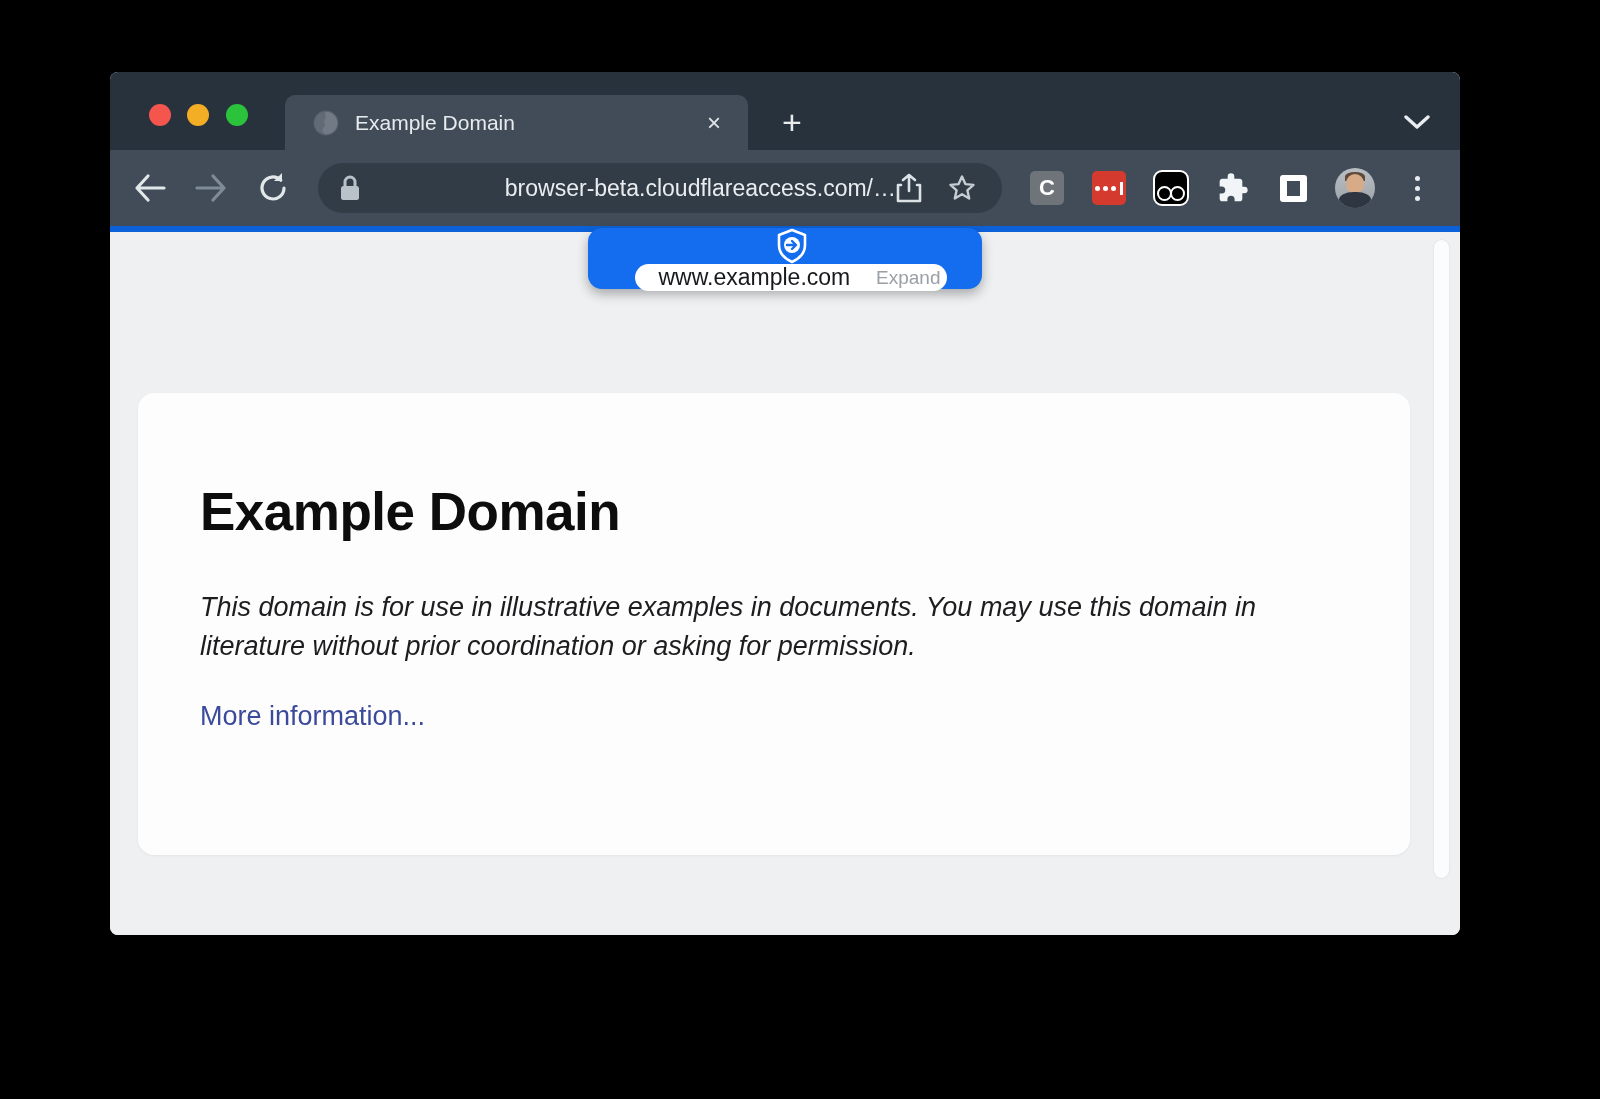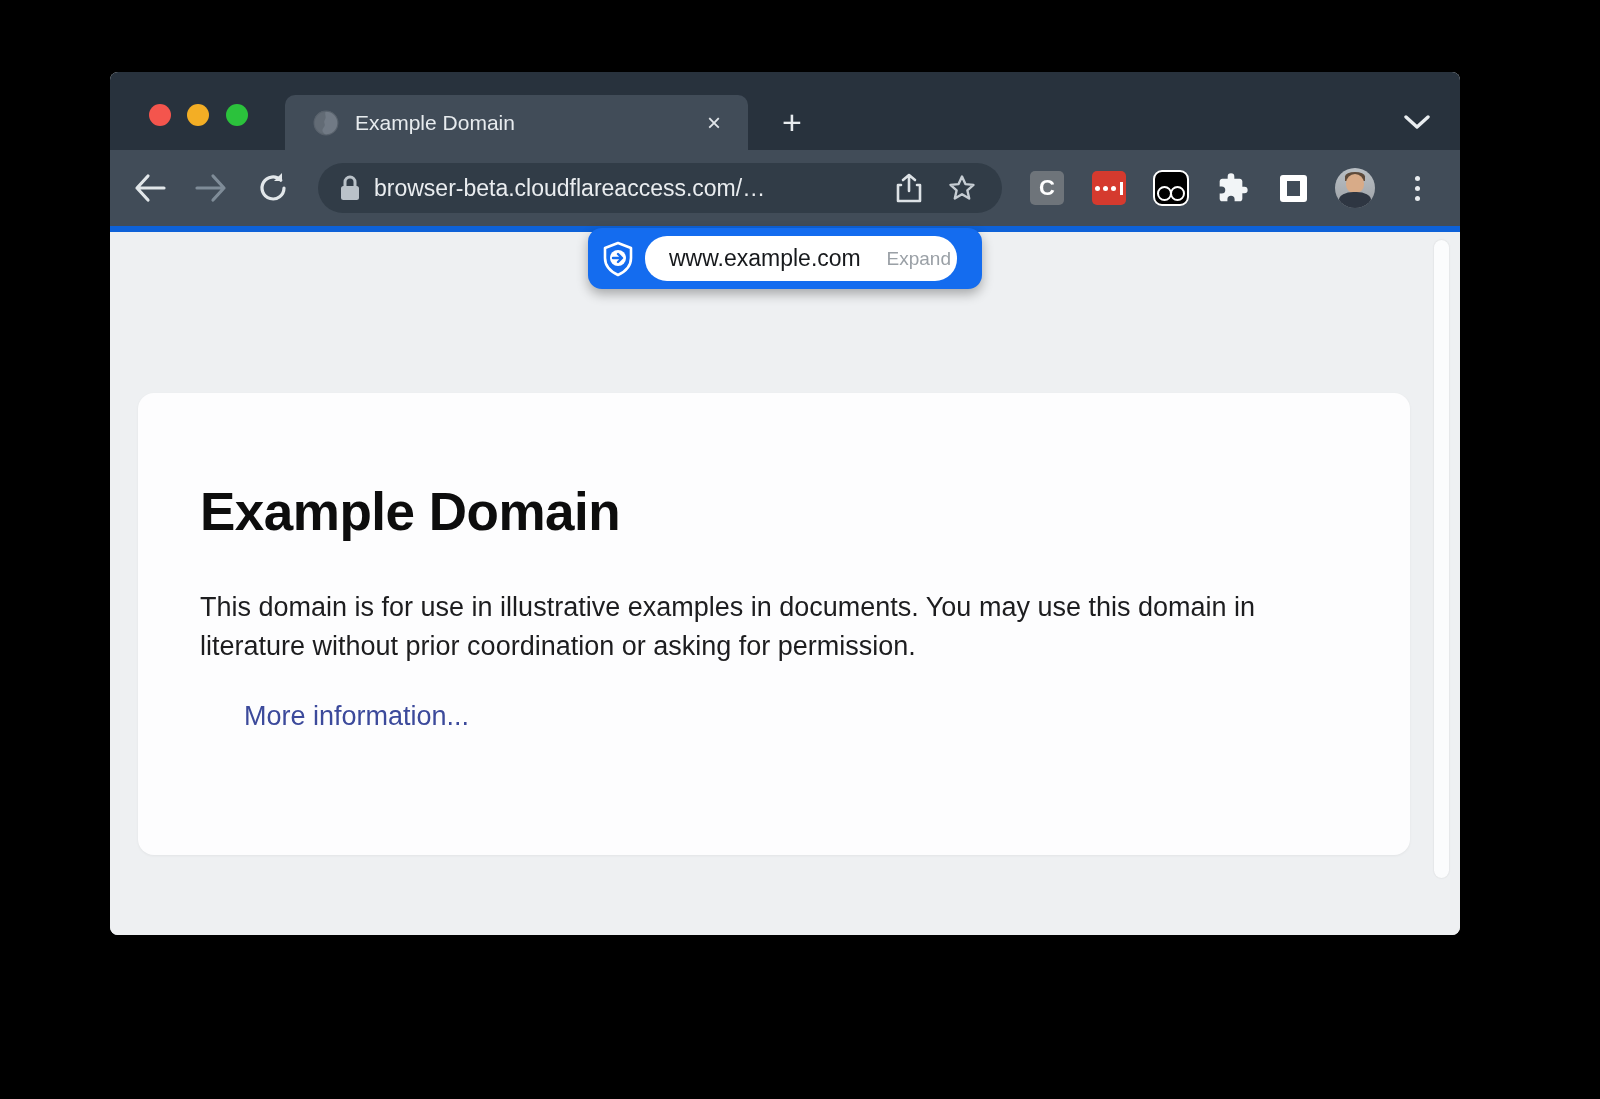--- a/index.html
+++ b/index.html
@@ -35,21 +35,21 @@
   }
   .tabsearch-btn{position:absolute;left:1288px;top:31px;width:38px;height:38px;display:flex;align-items:center;justify-content:center;}
   
   .toolbar{position:absolute;left:0;top:78px;width:100%;height:76px;background:#414c58;}
   .nav-btn{position:absolute;top:14px;width:48px;height:48px;display:flex;align-items:center;justify-content:center;}
   .nav-back{left:16px;}
   .nav-fwd{left:77px;}
   .nav-reload{left:139px;}
   .omnibox{
     position:absolute;left:208px;top:13px;width:684px;height:50px;border-radius:25px;
-    background:#313c47;display:flex;align-items:center;
+    background:#313c47;display:flex;align-items:center;text-align:right;
   }
   .omnibox .lock{margin-left:22px;flex:0 0 auto;}
   .omnibox .url{margin-left:14px;color:#eaedf0;font-size:23px;flex:1;white-space:nowrap;overflow:hidden;}
   .omnibox .obx-icon{flex:0 0 auto;margin-right:26px;}
   .ext-btn{position:absolute;top:16px;width:44px;height:44px;display:flex;align-items:center;justify-content:center;}
   .ext-c{left:915px;}
   .ext-red{left:977px;}
   .ext-black{left:1039px;}
   .ext-puzzle{left:1101px;}
   .ext-panel{left:1161px;}
@@ -73,38 +73,38 @@
   .avatar .hair{position:absolute;left:10px;top:4px;width:20px;height:9px;border-radius:50% 50% 0 0;background:#5d4a3a;}
   .avatar .body{position:absolute;left:4px;top:24px;width:32px;height:18px;border-radius:45% 45% 0 0;background:#2e3642;}
   .menu-dots{display:flex;flex-direction:column;gap:5px;}
   .menu-dots i{width:5px;height:5px;border-radius:50%;background:#e9edf0;}
   
   .accent-line{position:absolute;left:0;top:154px;width:100%;height:6px;background:#0d61d8;}
   .viewport{position:absolute;left:0;top:160px;width:100%;height:703px;background:#eef0f2;}
   
   .banner{
     position:absolute;left:478px;top:-4px;width:394px;height:61px;background:#146cef;
-    border-radius:14px;box-shadow:0 5px 12px rgba(0,0,0,.3);display:flex;align-items:center;
+    border-radius:14px;box-shadow:0 5px 12px rgba(0,0,0,.3);display:flex;align-items:center;flex-direction:column;
   }
   .banner .shield{margin-left:14px;flex:0 0 auto;}
   .banner .pill{
     margin-left:11px;width:312px;height:45px;background:#fff;border-radius:22px;
     display:flex;align-items:center;
   }
   .pill .domain{margin-left:24px;font-size:23px;color:#17191c;flex:1;}
   .pill .expand{margin-right:6px;font-size:19px;color:#9aa0a6;}
   
   .card{
     position:absolute;left:28px;top:161px;width:1272px;height:462px;background:#fdfdfe;
     border-radius:16px;box-shadow:0 1px 3px rgba(0,0,0,.05);
   }
   .card-inner{padding:88px 62px 0 62px;}
   .h1{font-size:53px;font-weight:700;color:#0d0d0d;margin:0;letter-spacing:-.5px;}
-  .para{margin-top:46px;font-size:27px;line-height:39px;color:#1d1d1f;max-width:1150px;}
-  .morelink{display:inline-block;margin-top:35px;font-size:27px;color:#3c4a9b;text-decoration:none;margin-left:44px;}
+  .para{margin-top:46px;font-size:27px;line-height:39px;color:#1d1d1f;max-width:1150px;font-style:italic;}
+  .morelink{display:inline-block;margin-top:35px;font-size:27px;color:#3c4a9b;text-decoration:none;}
   
   .scrollbar{
     position:absolute;right:11px;top:8px;width:15px;height:638px;background:#fbfcfd;
     border-radius:8px;box-shadow:0 0 2px rgba(0,0,0,.12);
   }
   svg{display:block;}
 </style>
 </head>
 <body>
 

